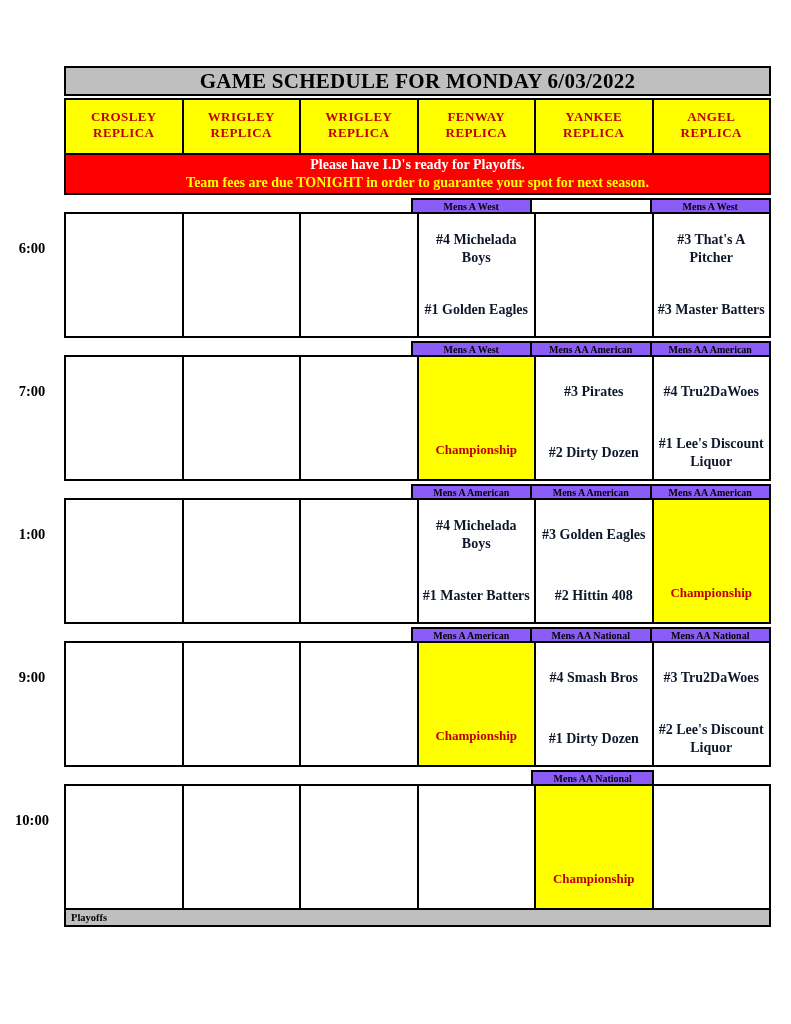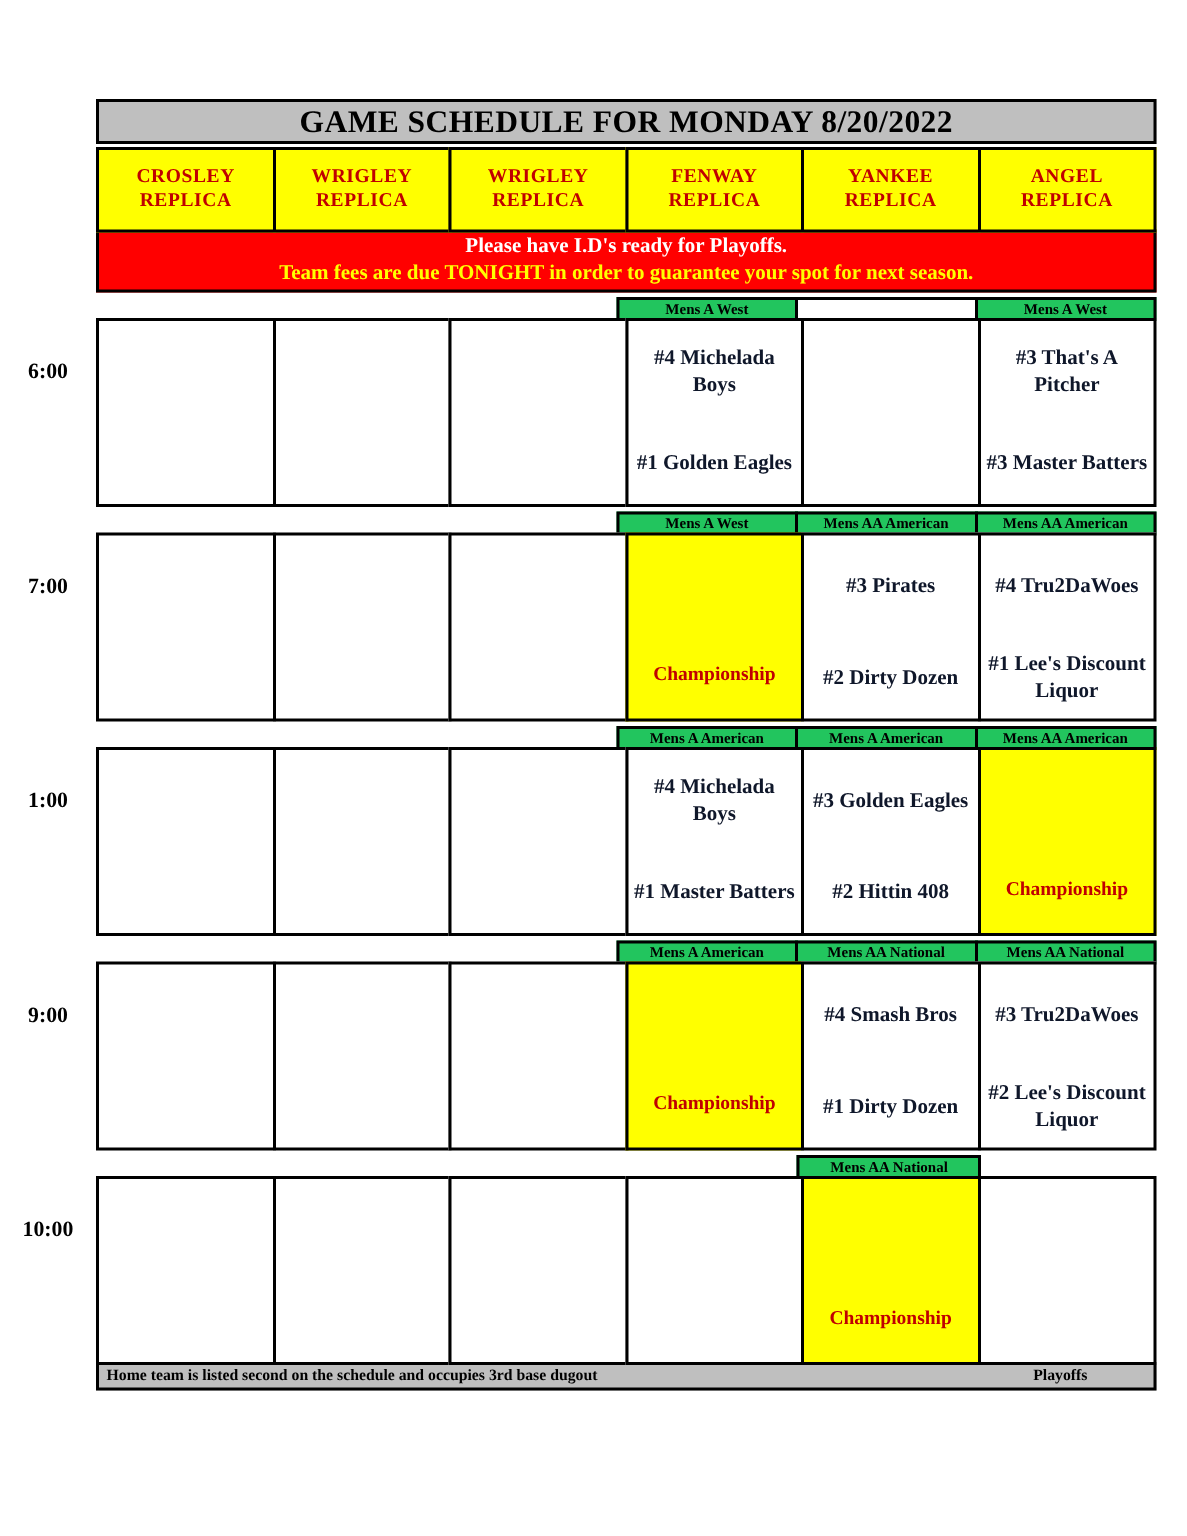--- a/index.html
+++ b/index.html
@@ -64,21 +64,21 @@
   .banner .l2 { color: #FFFF00; }
 
   .strip-row { display: flex; margin-top: 3px; height: 16px; }
   .sc {
     flex: 1 1 0; min-width: 0;
     display: flex; align-items: center; justify-content: center;
     font-size: 10px; font-weight: bold; color: #000;
     overflow: hidden; white-space: nowrap;
   }
   .strip-row > .sc + .sc { margin-left: -2px; }
-  .s-gray  { background: #22c55e; border: 2px solid #000; }
+  .s-gray  { background: #8b5cf6; border: 2px solid #000; }
   .s-white { background: #ffffff; border: 2px solid #000; }
   .s-none  { background: transparent; }
 
   .game-row { display: flex; margin-top: -2px; height: 126px; position: relative; }
   .cell {
     flex: 1 1 0; min-width: 0;
     border: 2px solid #000;
     position: relative;
     background: #ffffff;
   }
@@ -122,21 +122,21 @@
     white-space: nowrap;
     overflow: hidden;
   }
 </style>
 </head>
 <body>
 
 <div class="page">
   <div class="sched">
 
-    <div class="title-row">GAME SCHEDULE FOR MONDAY 8/20/2022</div>
+    <div class="title-row">GAME SCHEDULE FOR MONDAY 6/03/2022</div>
 
     <div class="fields-row">
       <div class="field">
         <div>CROSLEY</div>
         <div>REPLICA</div>
       </div>
       <div class="field">
         <div>WRIGLEY</div>
         <div>REPLICA</div>
       </div>
@@ -279,18 +279,17 @@
       <div class="cell"></div>
       <div class="cell"></div>
       <div class="cell"></div>
       <div class="cell champ">
         <div class="champ-label">Championship</div>
       </div>
       <div class="cell"></div>
     </div>
 
     <div class="footer-row">
-      <div>Home team is listed second on the schedule and occupies 3rd base dugout</div>
       <div>Playoffs</div>
     </div>
 
   </div>
 </div>
 
 </body></html>

